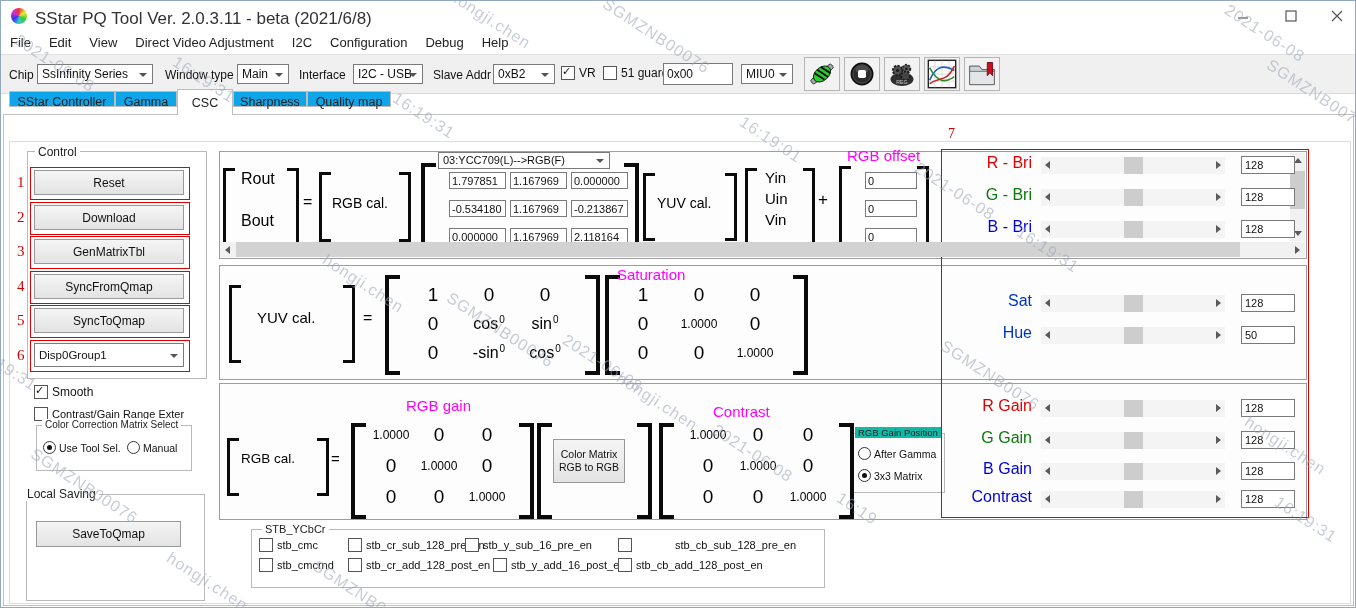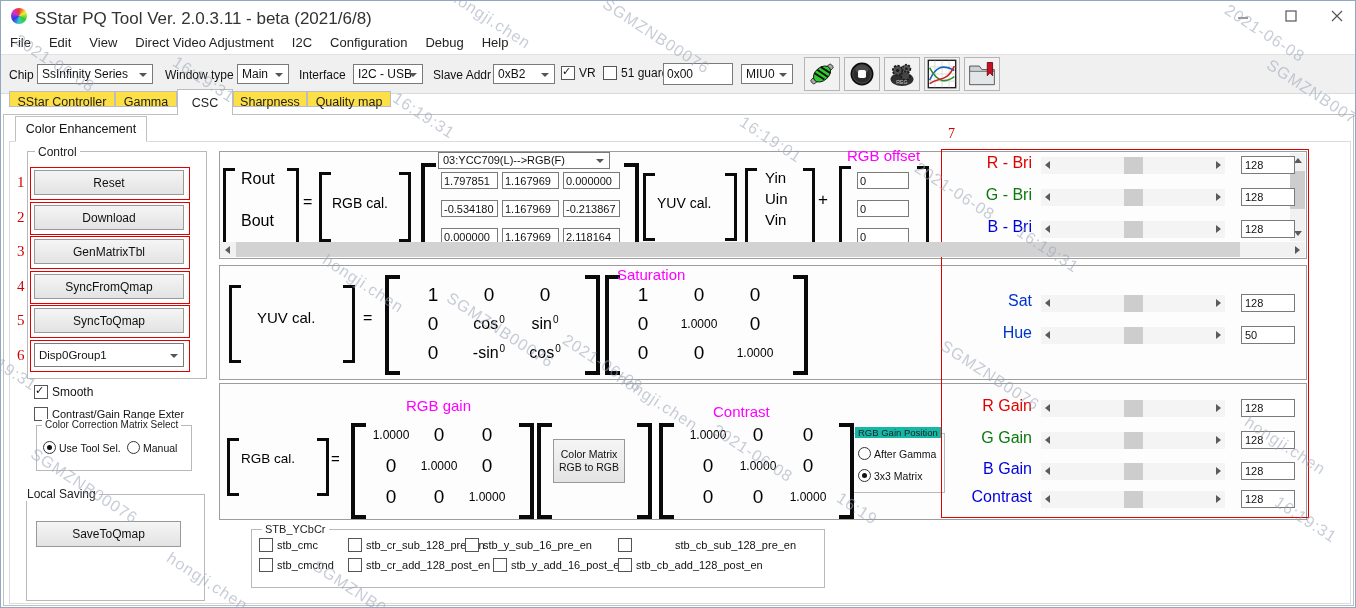--- a/index.html
+++ b/index.html
@@ -30,21 +30,21 @@
      align-items:center;justify-content:center;box-sizing:border-box;}
   
   .check{display:flex;align-items:center;gap:4px;font-size:11px;color:#111;white-space:nowrap;}
   .check.big{font-size:12px;}
   .cb{width:12px;height:12px;border:1px solid #555;background:#fff;position:relative;flex:none;}
   .cb.on::after{content:"\2713";position:absolute;left:0px;top:-2px;font-size:11px;color:#111;}
   .radio{display:flex;align-items:center;gap:3px;font-size:10.5px;color:#111;white-space:nowrap;}
   .rdot{width:11px;height:11px;border:1px solid #333;border-radius:50%;background:#fff;position:relative;flex:none;}
   .rdot.sel::after{content:"";position:absolute;left:2.5px;top:2.5px;width:5px;height:5px;border-radius:50%;background:#111;}
   
-  .tab{position:absolute;top:90px;height:16px;background:#fde047;border:1px solid #bdbdbd;
+  .tab{position:absolute;top:90px;height:16px;background:#0ea5e9;border:1px solid #bdbdbd;
      box-sizing:border-box;font-size:12.5px;color:#222;text-align:center;line-height:21px;z-index:2;}
   .tab.active{top:88px;height:26px;background:#fff;border-bottom:none;z-index:4;line-height:26px;}
   .page-box{position:absolute;left:2px;top:113px;width:1351px;height:492px;background:#fff;
      border:1px solid #c0c0c0;box-sizing:border-box;z-index:1;}
   .subtab{position:absolute;left:14px;top:115px;width:132px;height:26px;background:#fff;
      border:1px solid #c0c0c0;border-bottom:1px solid #fff;z-index:3;font-size:12.5px;
      text-align:center;line-height:24px;color:#111;box-sizing:border-box;}
   .inner-box{position:absolute;left:8px;top:140px;width:1340px;height:461px;
      border:1px solid #dcdcdc;background:#fff;z-index:1;}
   
@@ -64,21 +64,21 @@
   .bk-r{border-right:3px solid #0a0a0a;border-top:3px solid #0a0a0a;border-bottom:3px solid #0a0a0a;}
   .bk.big{width:11px;}
   .bk.big.bk-l{border-left-width:4px;border-top-width:4px;border-bottom-width:4px;}
   .bk.big.bk-r{border-right-width:4px;border-top-width:4px;border-bottom-width:4px;}
   .vtext{position:absolute;font-size:16px;color:#000;z-index:3;white-space:nowrap;}
   .eqtext{position:absolute;font-size:14px;color:#000;z-index:3;white-space:nowrap;}
   .eqsign{position:absolute;font-size:16px;color:#000;z-index:3;}
   .maglabel{position:absolute;font-size:15px;color:#ff00ff;z-index:6;white-space:nowrap;}
   .mgrid{position:absolute;display:grid;z-index:3;}
   .min{width:57px;height:17px;border:1px solid #7a7a7a;font-size:11px;font-family:inherit;
-     padding:0 2px;box-sizing:border-box;color:#111;}
+     padding:0 2px;box-sizing:border-box;color:#111;margin-left:8px;}
   .mcell{display:flex;align-items:center;justify-content:center;font-size:19px;color:#000;}
   .mcell.small{font-size:12px;}
   .mcell.trig{font-size:16px;}
   .mcell sup{font-size:10px;position:relative;top:-4px;margin-left:1px;}
   
   .sl-label{position:absolute;text-align:right;font-size:16px;white-space:nowrap;z-index:6;}
   .hslider{position:absolute;height:17px;background:#f4f4f4;z-index:6;}
   .sar{position:absolute;top:0;width:14px;height:17px;}
   .sar-l{left:0;}.sar-r{right:0;}
   .sar-l::after{content:"";position:absolute;left:4px;top:4px;border-top:4.5px solid transparent;
@@ -213,21 +213,20 @@
   </div>
 
   <div id="tabstrip">
       <div class="tab" style="left: 8px; width: 106px;">SStar Controller</div>
       <div class="tab" style="left: 114px; width: 62px;">Gamma</div>
       <div class="tab active" style="left: 176px; width: 56px;">CSC</div>
       <div class="tab" style="left: 232px; width: 74px;">Sharpness</div>
       <div class="tab" style="left: 306px; width: 84px;">Quality map</div>
     </div>
   <div class="page-box"></div>
-  <div class="subtab">Color Enhancement</div>
   <div class="inner-box"></div>
 
   <span class="glabel big" style="left:34px;top:144px">Control</span>
   <div class="gbox" style="left:26px;top:150px;width:178px;height:226px"></div>
   <div id="control-items">
       <div class="rnum" style="left: 16px; top: 173px;">1</div>
       <div class="rbox" style="left: 29px; top: 166px; width: 158px; height: 31px;"></div>
       <div class="btn" style="left: 33px; top: 169px; width: 150px; height: 25px;">Reset</div>
       <div class="rnum" style="left: 16px; top: 208px;">2</div>
       <div class="rbox" style="left: 29px; top: 201px; width: 158px; height: 31px;"></div>

